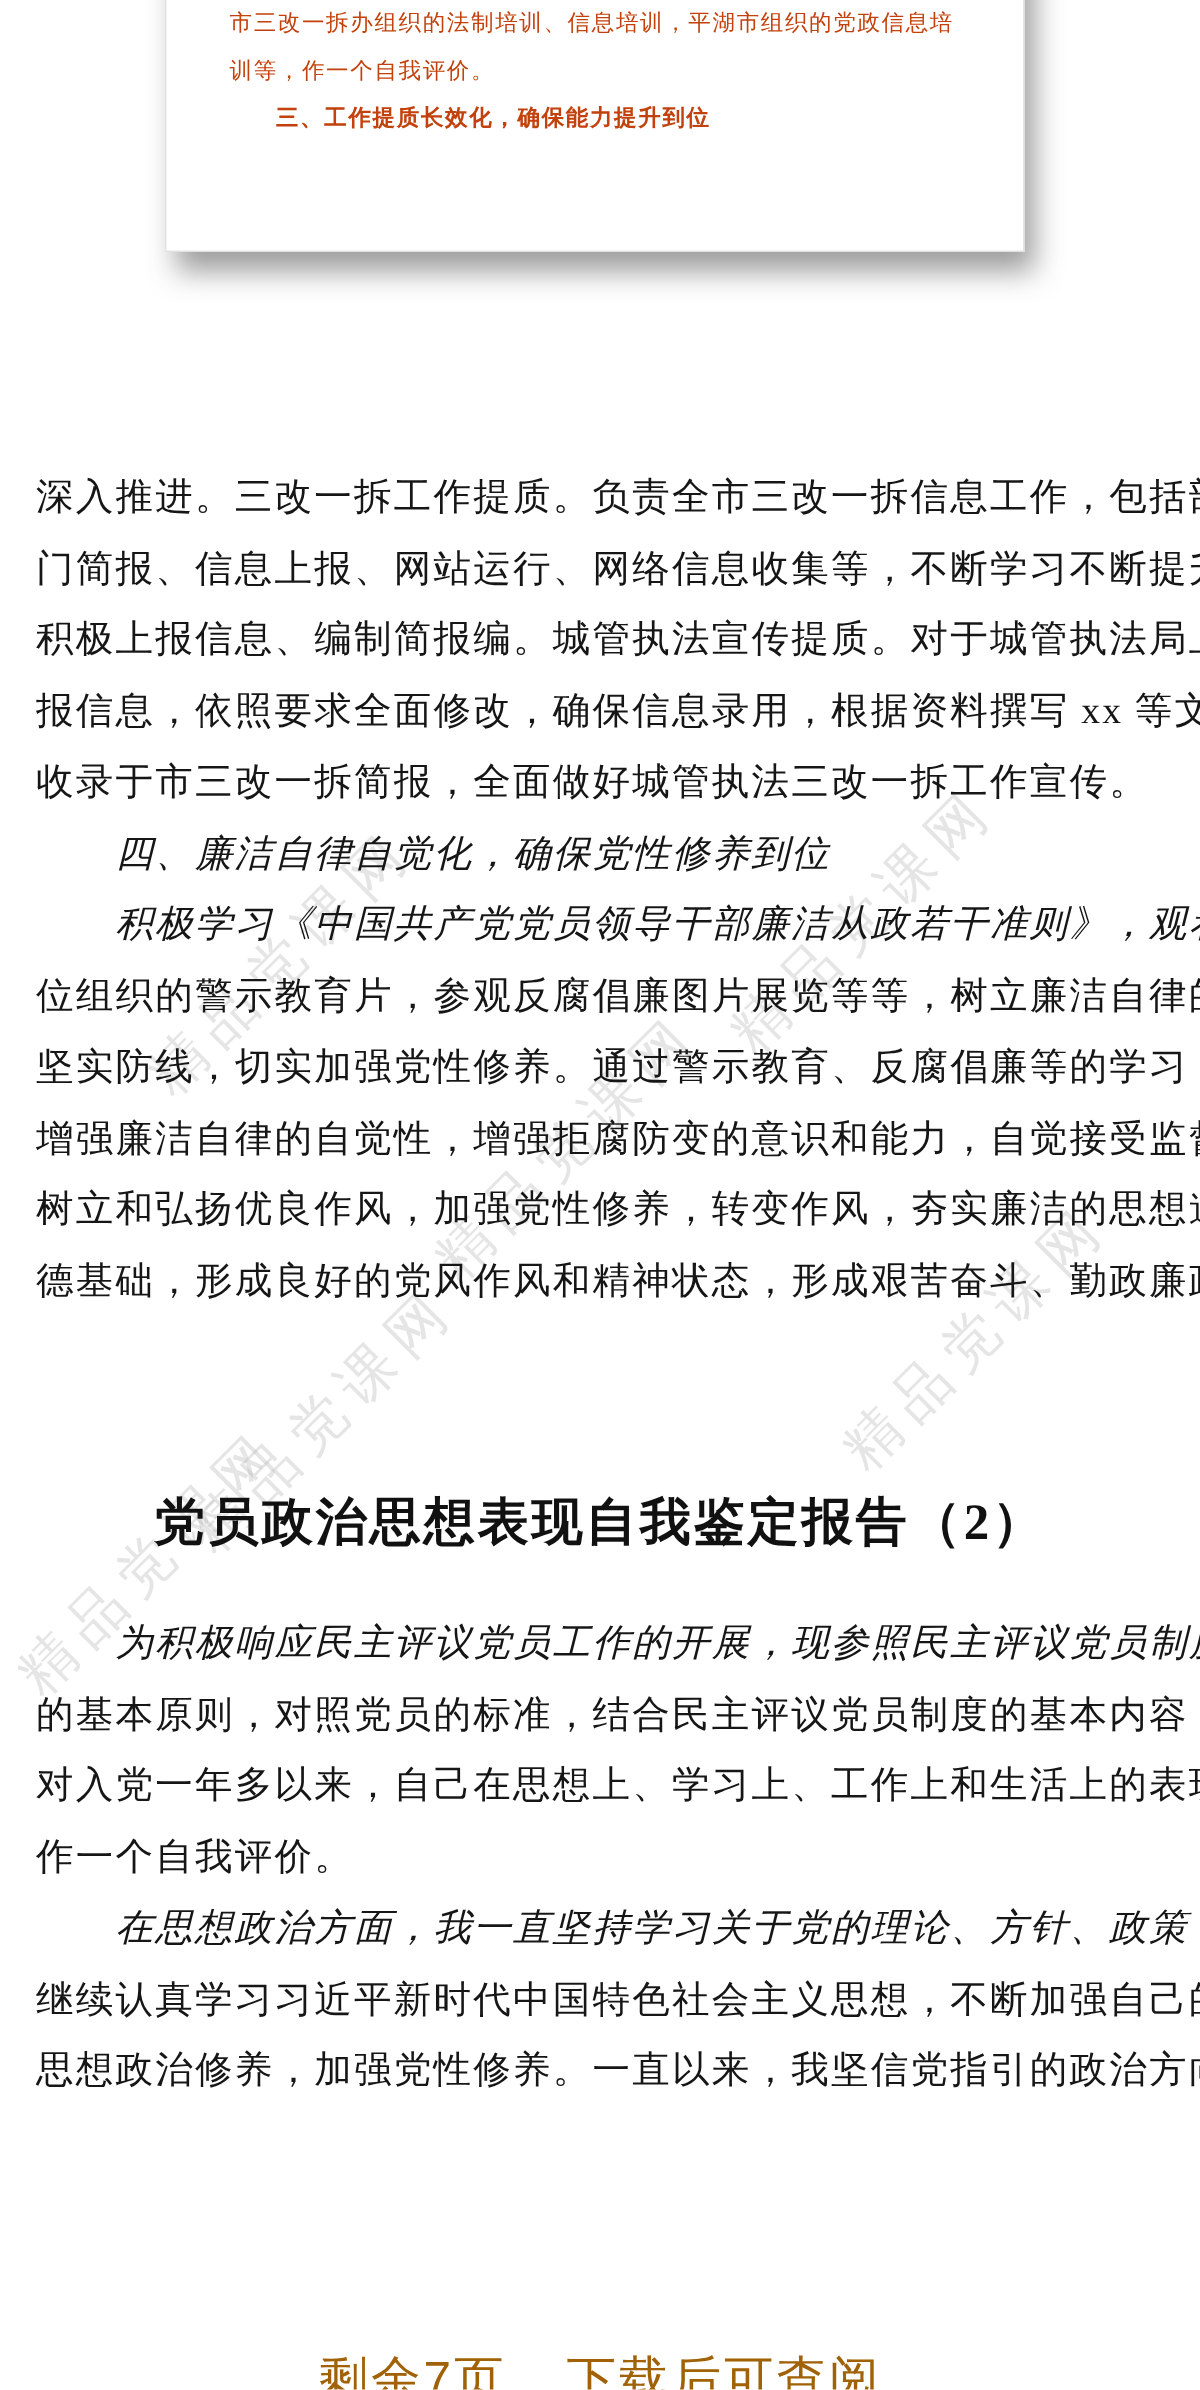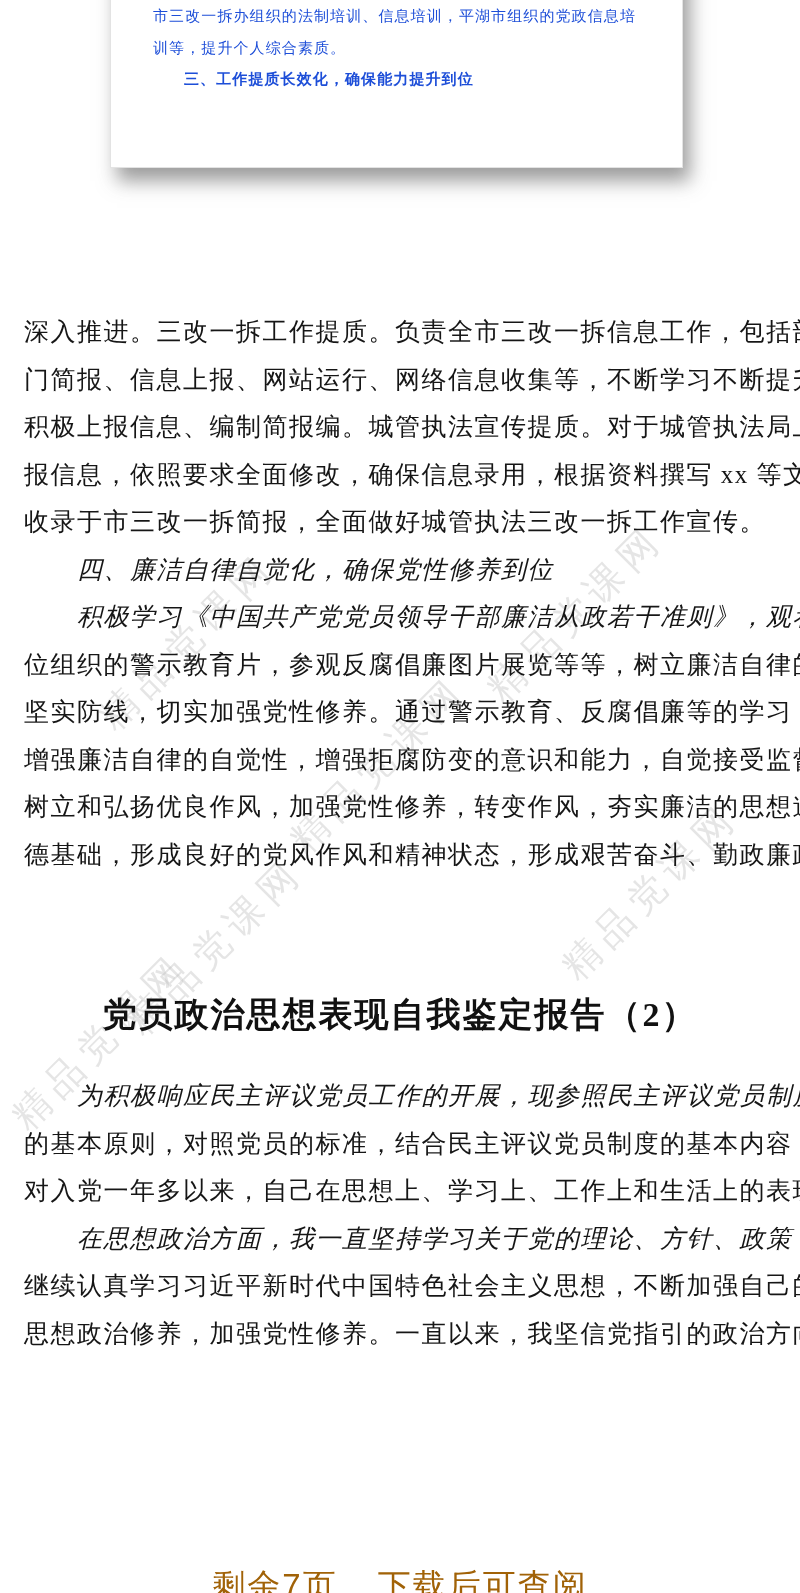--- a/index.html
+++ b/index.html
@@ -20,21 +20,21 @@
   .prev-card{
     position:absolute;left:110px;top:-44px;width:573px;height:212px;
     background:#ffffff;z-index:2;
     border:1px solid #e3e3e3;
     box-shadow:7px 13px 18px rgba(75,75,75,.55);
     box-sizing:border-box;
     padding:44px 34px 0 42px;
   }
   .prev-card .cline{
     font-size:15px;letter-spacing:1.1px;line-height:31.5px;
-    color:#1d4ed8;white-space:nowrap;
+    color:#c2410c;white-space:nowrap;
   }
   .prev-card .cline.indent{padding-left:31px;font-weight:bold;}
   
   .doc{position:absolute;left:0;top:0;width:800px;z-index:3;}
   .sec{position:absolute;left:24px;right:24px;}
   .sec1{top:308px;}
   .sec2{top:1072px;}
   .dline{
     font-size:25px;letter-spacing:1.5px;line-height:47.5px;
     color:#161616;white-space:nowrap;
@@ -61,21 +61,21 @@
   <div class="wm" style="left:445px;top:588px;">精品党课网</div>
   <div class="wm" style="left:57px;top:616px;">精品党课网</div>
   <div class="wm" style="left:248px;top:739px;">精品党课网</div>
   <div class="wm" style="left:85px;top:921px;">精品党课网</div>
   <div class="wm" style="left:-30px;top:1016px;">精品党课网</div>
   <div class="wm" style="left:520px;top:866px;">精品党课网</div>
 </div>
 
 <div class="prev-card">
   <div class="cline">市三改一拆办组织的法制培训、信息培训，平湖市组织的党政信息培</div>
-  <div class="cline">训等，提升个人综合素质。</div>
+  <div class="cline">训等，作一个自我评价。</div>
   <div class="cline indent">三、工作提质长效化，确保能力提升到位</div>
 </div>
 
 <div class="doc">
 
   <div class="sec sec1">
     <div class="dline">深入推进。三改一拆工作提质。负责全市三改一拆信息工作，包括部</div>
     <div class="dline">门简报、信息上报、网站运行、网络信息收集等，不断学习不断提升，</div>
     <div class="dline">积极上报信息、编制简报编。城管执法宣传提质。对于城管执法局上</div>
     <div class="dline">报信息，依照要求全面修改，确保信息录用，根据资料撰写 xx 等文章，</div>
@@ -88,20 +88,21 @@
     <div class="dline">树立和弘扬优良作风，加强党性修养，转变作风，夯实廉洁的思想道</div>
     <div class="dline">德基础，形成良好的党风作风和精神状态，形成艰苦奋斗、勤政廉政</div>
   </div>
 
   <div class="doc-heading">党员政治思想表现自我鉴定报告（2）</div>
 
   <div class="sec sec2">
     <div class="dline indent">为积极响应民主评议党员工作的开展，现参照民主评议党员制度</div>
     <div class="dline">的基本原则，对照党员的标准，结合民主评议党员制度的基本内容，</div>
     <div class="dline">对入党一年多以来，自己在思想上、学习上、工作上和生活上的表现</div>
+    <div class="dline">作一个自我评价。</div>
     <div class="dline indent">在思想政治方面，我一直坚持学习关于党的理论、方针、政策，</div>
     <div class="dline">继续认真学习习近平新时代中国特色社会主义思想，不断加强自己的</div>
     <div class="dline">思想政治修养，加强党性修养。一直以来，我坚信党指引的政治方向</div>
   </div>
 
 </div>
 
 <div class="footer">
   <span>剩余7页</span><span class="gap"></span><span>下载后可查阅</span>
 </div>

